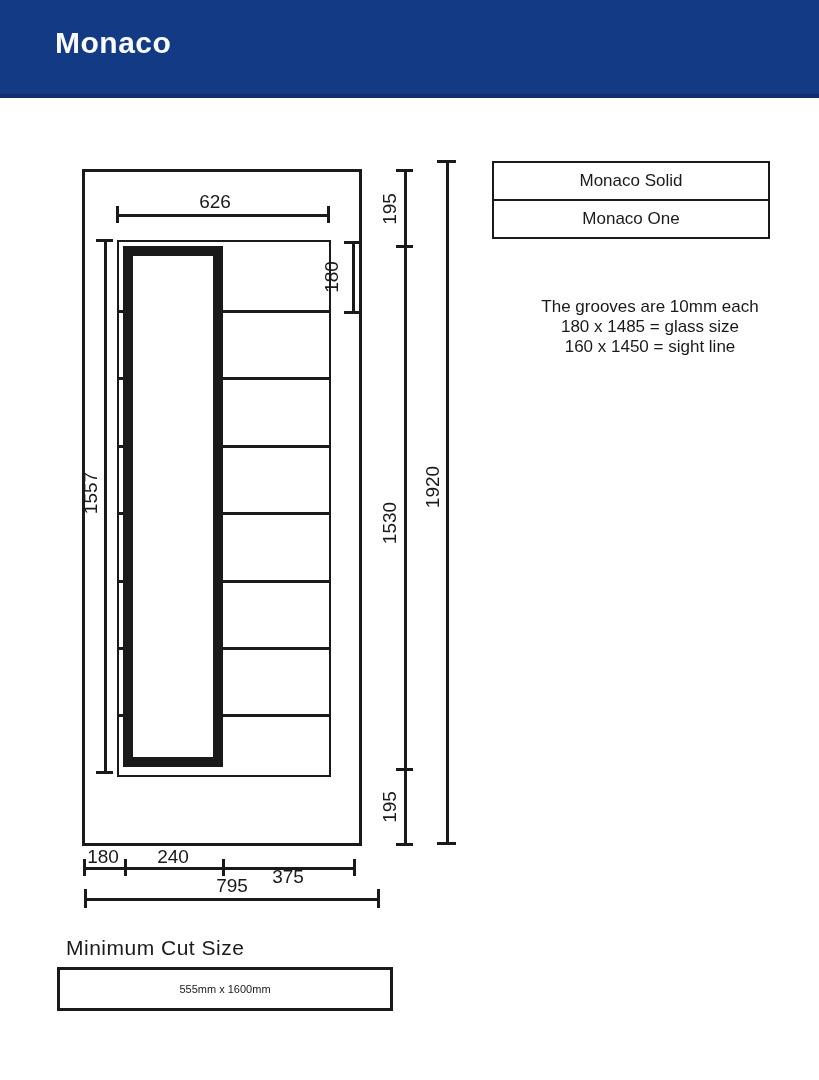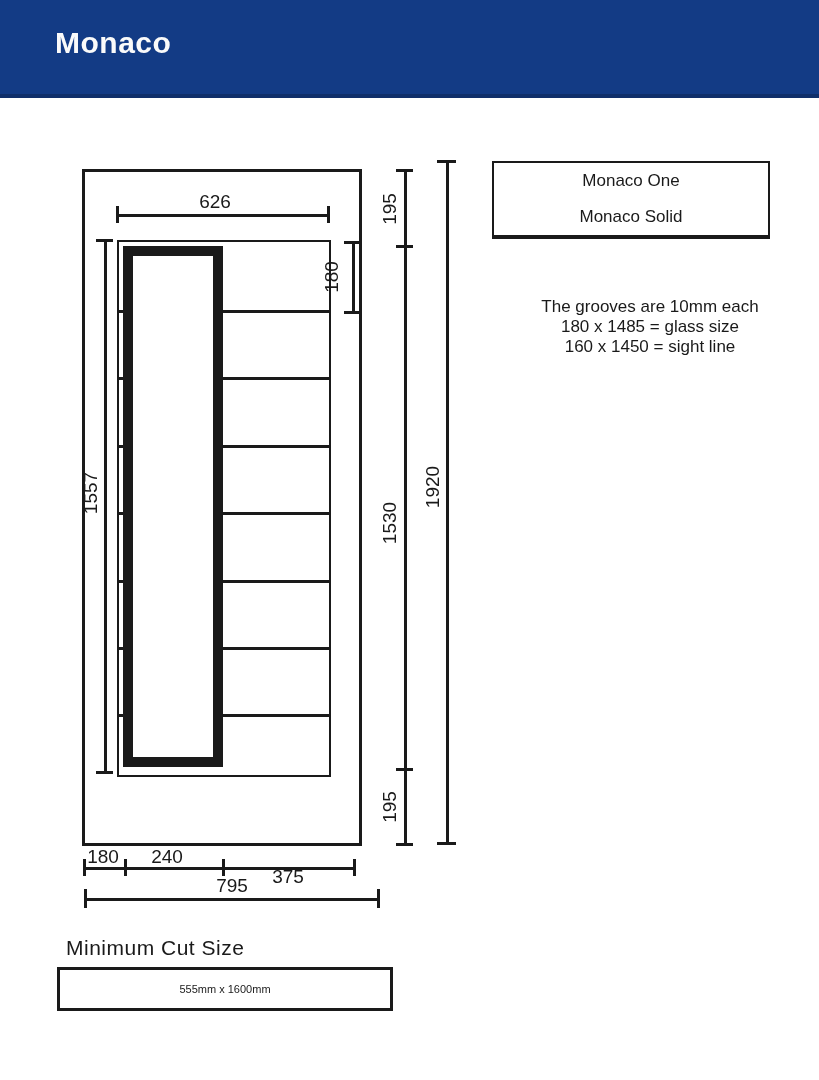--- a/index.html
+++ b/index.html
@@ -102,31 +102,31 @@
   <div class="hline" style="left:437px;top:160px;width:19px;"></div>
   <div class="hline" style="left:437px;top:842px;width:19px;"></div>
   <div class="dimlabel v" style="left:393px;top:476px;">1920</div>
 
   <div class="hline" style="left:83px;top:867px;width:273px;"></div>
   <div class="vline" style="left:83px;top:859px;height:17px;"></div>
   <div class="vline" style="left:124px;top:859px;height:17px;"></div>
   <div class="vline" style="left:222px;top:859px;height:17px;"></div>
   <div class="vline" style="left:353px;top:859px;height:17px;"></div>
   <div class="dimlabel" style="left:73px;top:846px;width:60px;">180</div>
-  <div class="dimlabel" style="left:137px;top:846px;width:60px;">240</div>
+  <div class="dimlabel" style="left:143px;top:846px;width:60px;">240</div>
   <div class="dimlabel" style="left:258px;top:846px;width:60px;margin-top:20px;">375</div>
 
   <div class="hline" style="left:84px;top:898px;width:296px;"></div>
   <div class="vline" style="left:84px;top:889px;height:19px;"></div>
   <div class="vline" style="left:377px;top:889px;height:19px;"></div>
   <div class="dimlabel" style="left:192px;top:875px;">795</div>
 
   <div class="varbox">
+    <div class="varrow first">Monaco Solid</div>
     <div class="varrow">Monaco One</div>
-    <div class="varrow first">Monaco Solid</div>
   </div>
 
   <div class="notes">
     <div>The grooves are 10mm each</div>
     <div>180 x 1485 = glass size</div>
     <div>160 x 1450 = sight line</div>
   </div>
 
   <div class="cut-heading">Minimum Cut Size</div>
   <div class="cut-box">555mm x 1600mm</div>

